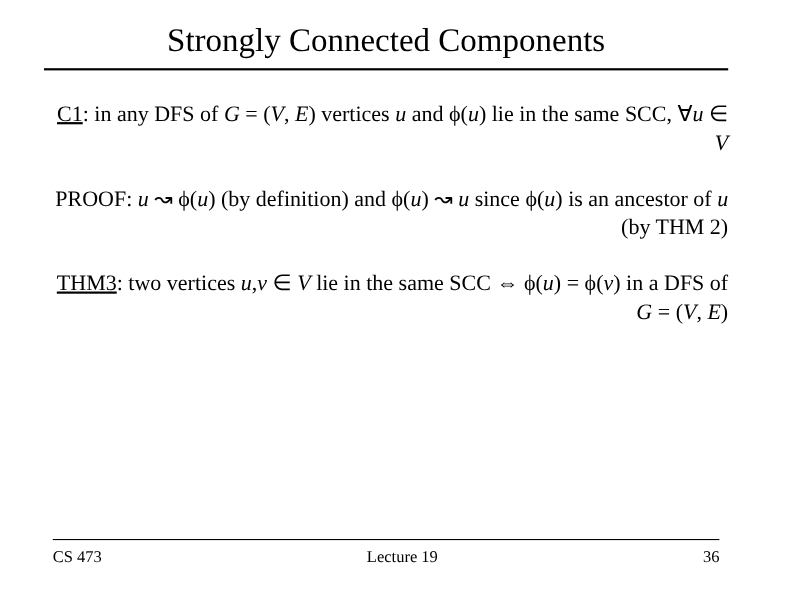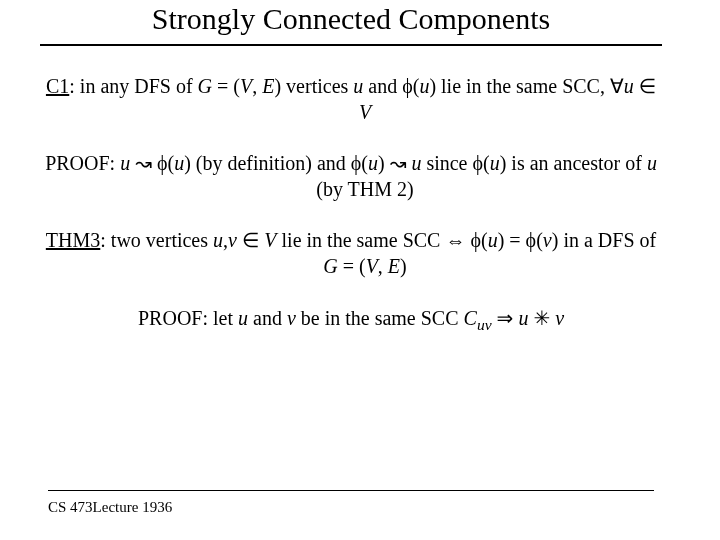--- a/index.html
+++ b/index.html
@@ -1,26 +1,26 @@
 <!DOCTYPE html>
 <html><head>
 <meta charset="utf-8">
 <style>
   * { margin: 0; padding: 0; box-sizing: border-box; }
   html, body { width: 720px; height: 540px; background: #fff; font-family: "Times New Roman", Times, serif; color: #000; }
-  .slide { width: 702px; height: 540px; position: relative; padding: 2px 40px 0 40px; }
+  .slide { width: 702px; height: 540px; position: relative; padding: 20px 40px 0 40px; }
   .title { text-align: center; font-size: 30px; font-weight: 400; padding-bottom: 8px; }
   .hr-top { border: none; border-top: 2px solid #000; margin: 0 0 28px 0; }
-  .block { font-size: 20px; line-height: 1.28; margin-bottom: 26px; text-align: center; }
+  .block { font-size: 20px; line-height: 1.28; margin-bottom: 26px; text-align: right; }
   .hang { padding-left: 28px; text-indent: -28px; }
   .it { font-style: italic; }
   .sub { font-size: 0.78em; vertical-align: sub; font-style: italic; }
   .footer { position: absolute; left: 0; right: 0; bottom: 24px; padding: 0 48px; }
   .hr-bot { border: none; border-top: 1.5px solid #000; margin-bottom: 8px; }
-  .footrow { display: flex; font-size: 15px; }
+  .footrow { display: flex; justify-content: space-between; font-size: 15px; gap: 41px; }
 </style>
 </head>
 <body>
 
 <div class="slide">
 
   <div class="title">Strongly Connected Components</div>
   <hr class="hr-top">
 
   <div class="block hang">
@@ -28,23 +28,20 @@
   </div>
 
   <div class="block hang">
     <span>PROOF: </span><span class="it">u</span><span> ↝ </span><span>ϕ</span><span>(</span><span class="it">u</span><span>)</span><span> (by definition) and </span><span>ϕ</span><span>(</span><span class="it">u</span><span>)</span><span> ↝ </span><span class="it">u</span><span> since </span><span>ϕ</span><span>(</span><span class="it">u</span><span>) is an ancestor of </span><span class="it">u</span><span> (by THM 2)</span>
   </div>
 
   <div class="block hang">
     <span><u><span>THM3</span></u></span><span>: two vertices </span><span class="it">u</span><span>,</span><span class="it">v</span><span> ∈ </span><span class="it">V</span><span> lie in the same SCC </span><span> ⇔ </span><span>ϕ</span><span>(</span><span class="it">u</span><span>)</span><span> =  </span><span>ϕ</span><span>(</span><span class="it">v</span><span>)</span><span> in a DFS of </span><span class="it">G</span><span> = </span><span> (</span><span class="it">V</span><span>, </span><span class="it">E</span><span>)</span>
   </div>
 
-  <div class="block hang">
-    <span>PROOF: let </span><span class="it">u</span><span> and </span><span class="it">v</span><span> be in the same SCC </span><span class="it">C</span><span class="sub">uv</span><span> ⇒ </span><span class="it">u</span><span> ✳ </span><span class="it">v</span>
-  </div>
 
   <div class="footer">
     <hr class="hr-bot">
     <div class="footrow">
       <span>CS 473</span>
       <span>Lecture 19</span>
       <span>36</span>
     </div>
   </div>
 

